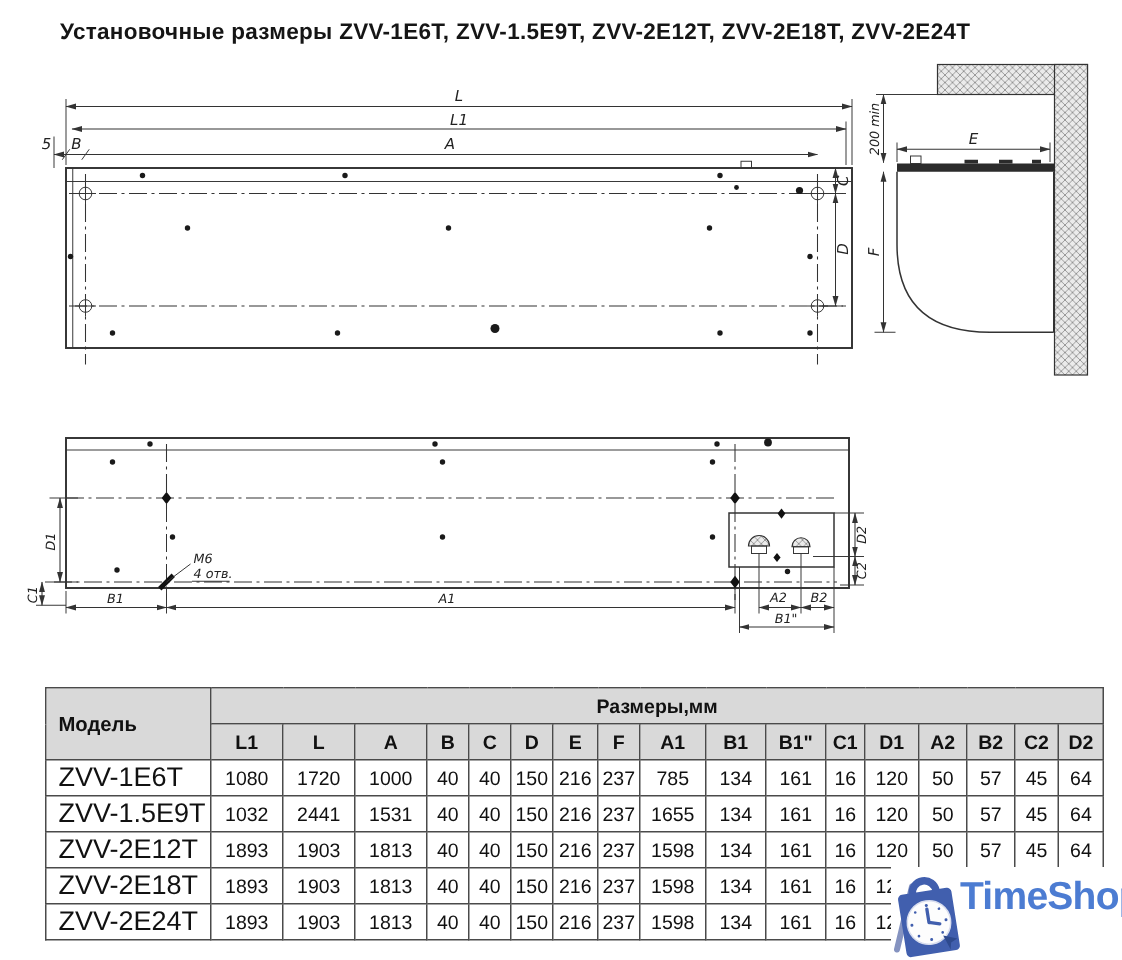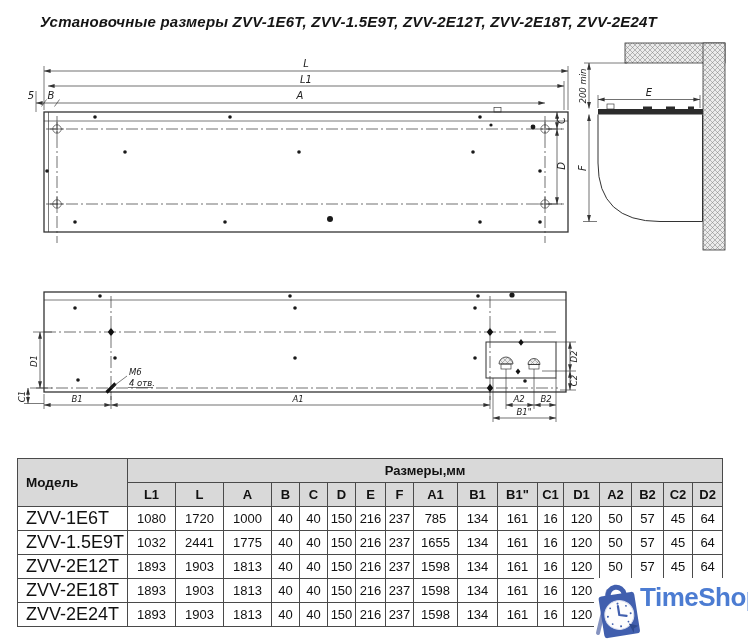--- a/index.html
+++ b/index.html
@@ -1,30 +1,30 @@
 <!DOCTYPE html>
 <html><head>
 <meta charset="utf-8">
 <style>
   html,body{margin:0;padding:0;background:#fff;}
   .page{position:relative;width:748px;height:640px;background:#fff;overflow:hidden;
         font-family:"Liberation Sans",sans-serif;color:#111;}
   .title{position:absolute;left:40px;top:13px;font-size:15px;font-weight:600;
-         letter-spacing:.2px;color:#151515;font-style:italic;}
+         letter-spacing:.2px;color:#151515;}
   svg.drawing{position:absolute;left:0;top:0;}
   .out{stroke:#333;stroke-width:1.3;fill:none;}
   .mid{stroke:#333;stroke-width:1;fill:none;}
   .thin{stroke:#333;stroke-width:.65;fill:none;}
   .dim{stroke:#333;stroke-width:.7;fill:none;}
   .cl{stroke:#333;stroke-width:.7;fill:none;stroke-dasharray:12 3 2 3;}
   .dot{fill:#1a1a1a;}
   .lbl{font:italic 10px "DejaVu Sans",sans-serif;fill:#222;}
   .lbls{font:italic 8.5px "DejaVu Sans",sans-serif;fill:#222;}
   
-  .tblwrap{position:absolute;left:17px;top:458px;width:705px;}
+  .tblwrap{position:absolute;left:30px;top:458px;width:705px;}
   table{border-collapse:collapse;table-layout:fixed;width:705px;}
   th,td{border:1px solid #4a4a4a;font-size:13px;text-align:center;
         padding:0;height:23px;overflow:hidden;white-space:nowrap;}
   thead th{background:#d9d9d9;font-weight:700;}
   th.modelh{text-align:left;padding-left:8px;font-size:13.5px;}
   td.model{text-align:left;padding-left:8px;font-size:18px;}
   tbody td{background:#fff;}
   
   .watermark{position:absolute;left:594px;top:578px;width:154px;height:62px;
              background:#fff;overflow:visible;}
@@ -290,21 +290,21 @@
             <td>120</td>
             <td>50</td>
             <td>57</td>
             <td>45</td>
             <td>64</td>
           </tr>
           <tr>
             <td class="model">ZVV-1.5E9T</td>
             <td>1032</td>
             <td>2441</td>
-            <td>1775</td>
+            <td>1531</td>
             <td>40</td>
             <td>40</td>
             <td>150</td>
             <td>216</td>
             <td>237</td>
             <td>1655</td>
             <td>134</td>
             <td>161</td>
             <td>16</td>
             <td>120</td>

